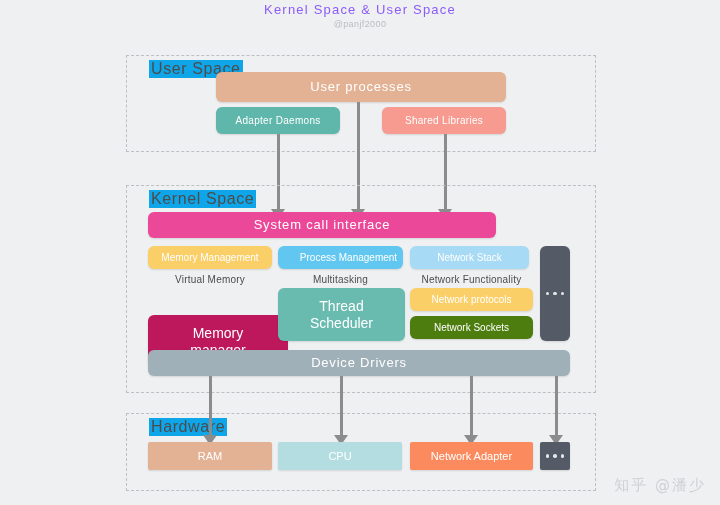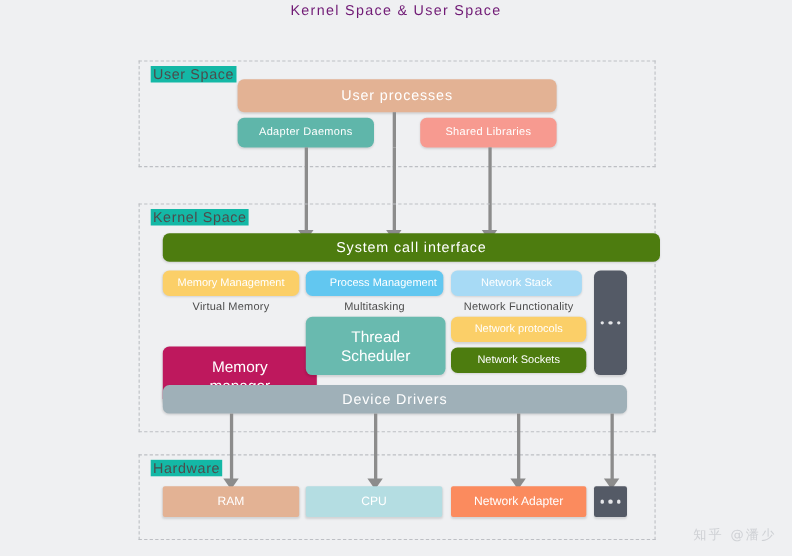--- a/index.html
+++ b/index.html
@@ -18,43 +18,43 @@
 
   
   .title-wrap {
     position: absolute;
     left: 0; right: 0; top: 2px;
     text-align: center;
   }
   .title {
     font-size: 13px;
     letter-spacing: 1.2px;
-    color: #701a75;
+    color: #8b5cf6;
   }
   .subtitle {
     font-size: 9px;
     letter-spacing: 0.4px;
     color: #b9bcc1;
     margin-top: 2px;
   }
 
   
   .section {
     position: absolute;
     border: 1.4px dashed #bdbfc4;
     box-sizing: border-box;
   }
   .section-label {
     position: absolute;
     top: 4px;
-    left: 10px;
-    font-size: 13px;
+    left: 22px;
+    font-size: 16px;
     letter-spacing: 0.6px;
     color: #4c4c4c;
-    background: #14b8a6;
+    background: #0ea5e9;
     padding: 0 2px;
   }
 
   #user-space   { left: 126px; top: 55px;  width: 470px; height: 97px; }
   #kernel-space { left: 126px; top: 185px; width: 470px; height: 208px; }
   #hardware     { left: 126px; top: 413px; width: 470px; height: 78px; }
 
   
   .box {
     position: absolute;
@@ -113,32 +113,33 @@
     border-radius: 50%;
     background: #e6e7ea;
     display: block;
   }
 
   
   .watermark {
     position: absolute;
     right: 14px;
     bottom: 10px;
-    font-size: 12px;
+    font-size: 15px;
     color: #cfd1d5;
     letter-spacing: 2px;
     font-family: "DejaVu Sans", sans-serif;
     margin-left: 43px;
   }
 </style>
 </head>
 <body>
 
 <div class="title-wrap">
   <div class="title">Kernel Space &amp; User Space</div>
+  <div class="subtitle">@panjf2000</div>
 </div>
 
 <div class="section" id="user-space">
   <span class="section-label">User Space</span>
 </div>
 
 <div class="box" id="user-processes" style="left:216px; top:72px; width:290px; height:30px; background:#e3b294; font-size:13px; letter-spacing:0.8px;">User processes</div>
 
 <div class="box" id="system-daemons" style="left:216px; top:107px; width:124px; height:27px; background:#5fb6aa; font-size:10px; letter-spacing:0.3px;">Adapter Daemons</div>
 
@@ -146,21 +147,21 @@
 
 <div class="line-plain" style="left:356.5px; top:102px; height:32px;"></div>
 <div class="arrow" style="left:276.5px; top:134px; height:76px;"></div>
 <div class="arrow" style="left:356.5px; top:134px; height:76px;"></div>
 <div class="arrow" style="left:443.5px; top:134px; height:76px;"></div>
 
 <div class="section" id="kernel-space">
   <span class="section-label">Kernel Space</span>
 </div>
 
-<div class="box" id="syscall-interface" style="left:148px; top:212px; width:452px; height:26px; background:#4d7c0f; font-size:13px; letter-spacing:0.8px;">System call interface</div>
+<div class="box" id="syscall-interface" style="left:148px; top:212px; width:348px; height:26px; background:#ec4899; font-size:13px; letter-spacing:0.8px;">System call interface</div>
 
 <div class="box" style="left:148px; top:246px; width:124px; height:23px; background:#fbcf68; font-size:10px;">Memory Management</div>
 <div class="plain-label" style="left:148px; top:274px; width:124px;">Virtual Memory</div>
 <div class="box" style="left:148px; top:288px; width:140px; height:53px; background:#be185d; font-size:14px; white-space:pre-line;margin-top:27px;">Memory
 manager</div>
 
 <div class="box" style="left:278px; top:246px; width:125px; height:23px; background:#62c7f0; font-size:10px;padding-left:16px;">Process Management</div>
 <div class="plain-label" style="left:278px; top:274px; width:125px;">Multitasking</div>
 <div class="box" style="left:278px; top:288px; width:127px; height:53px; background:#69baaf; font-size:14px; white-space:pre-line;">Thread
 Scheduler</div>

